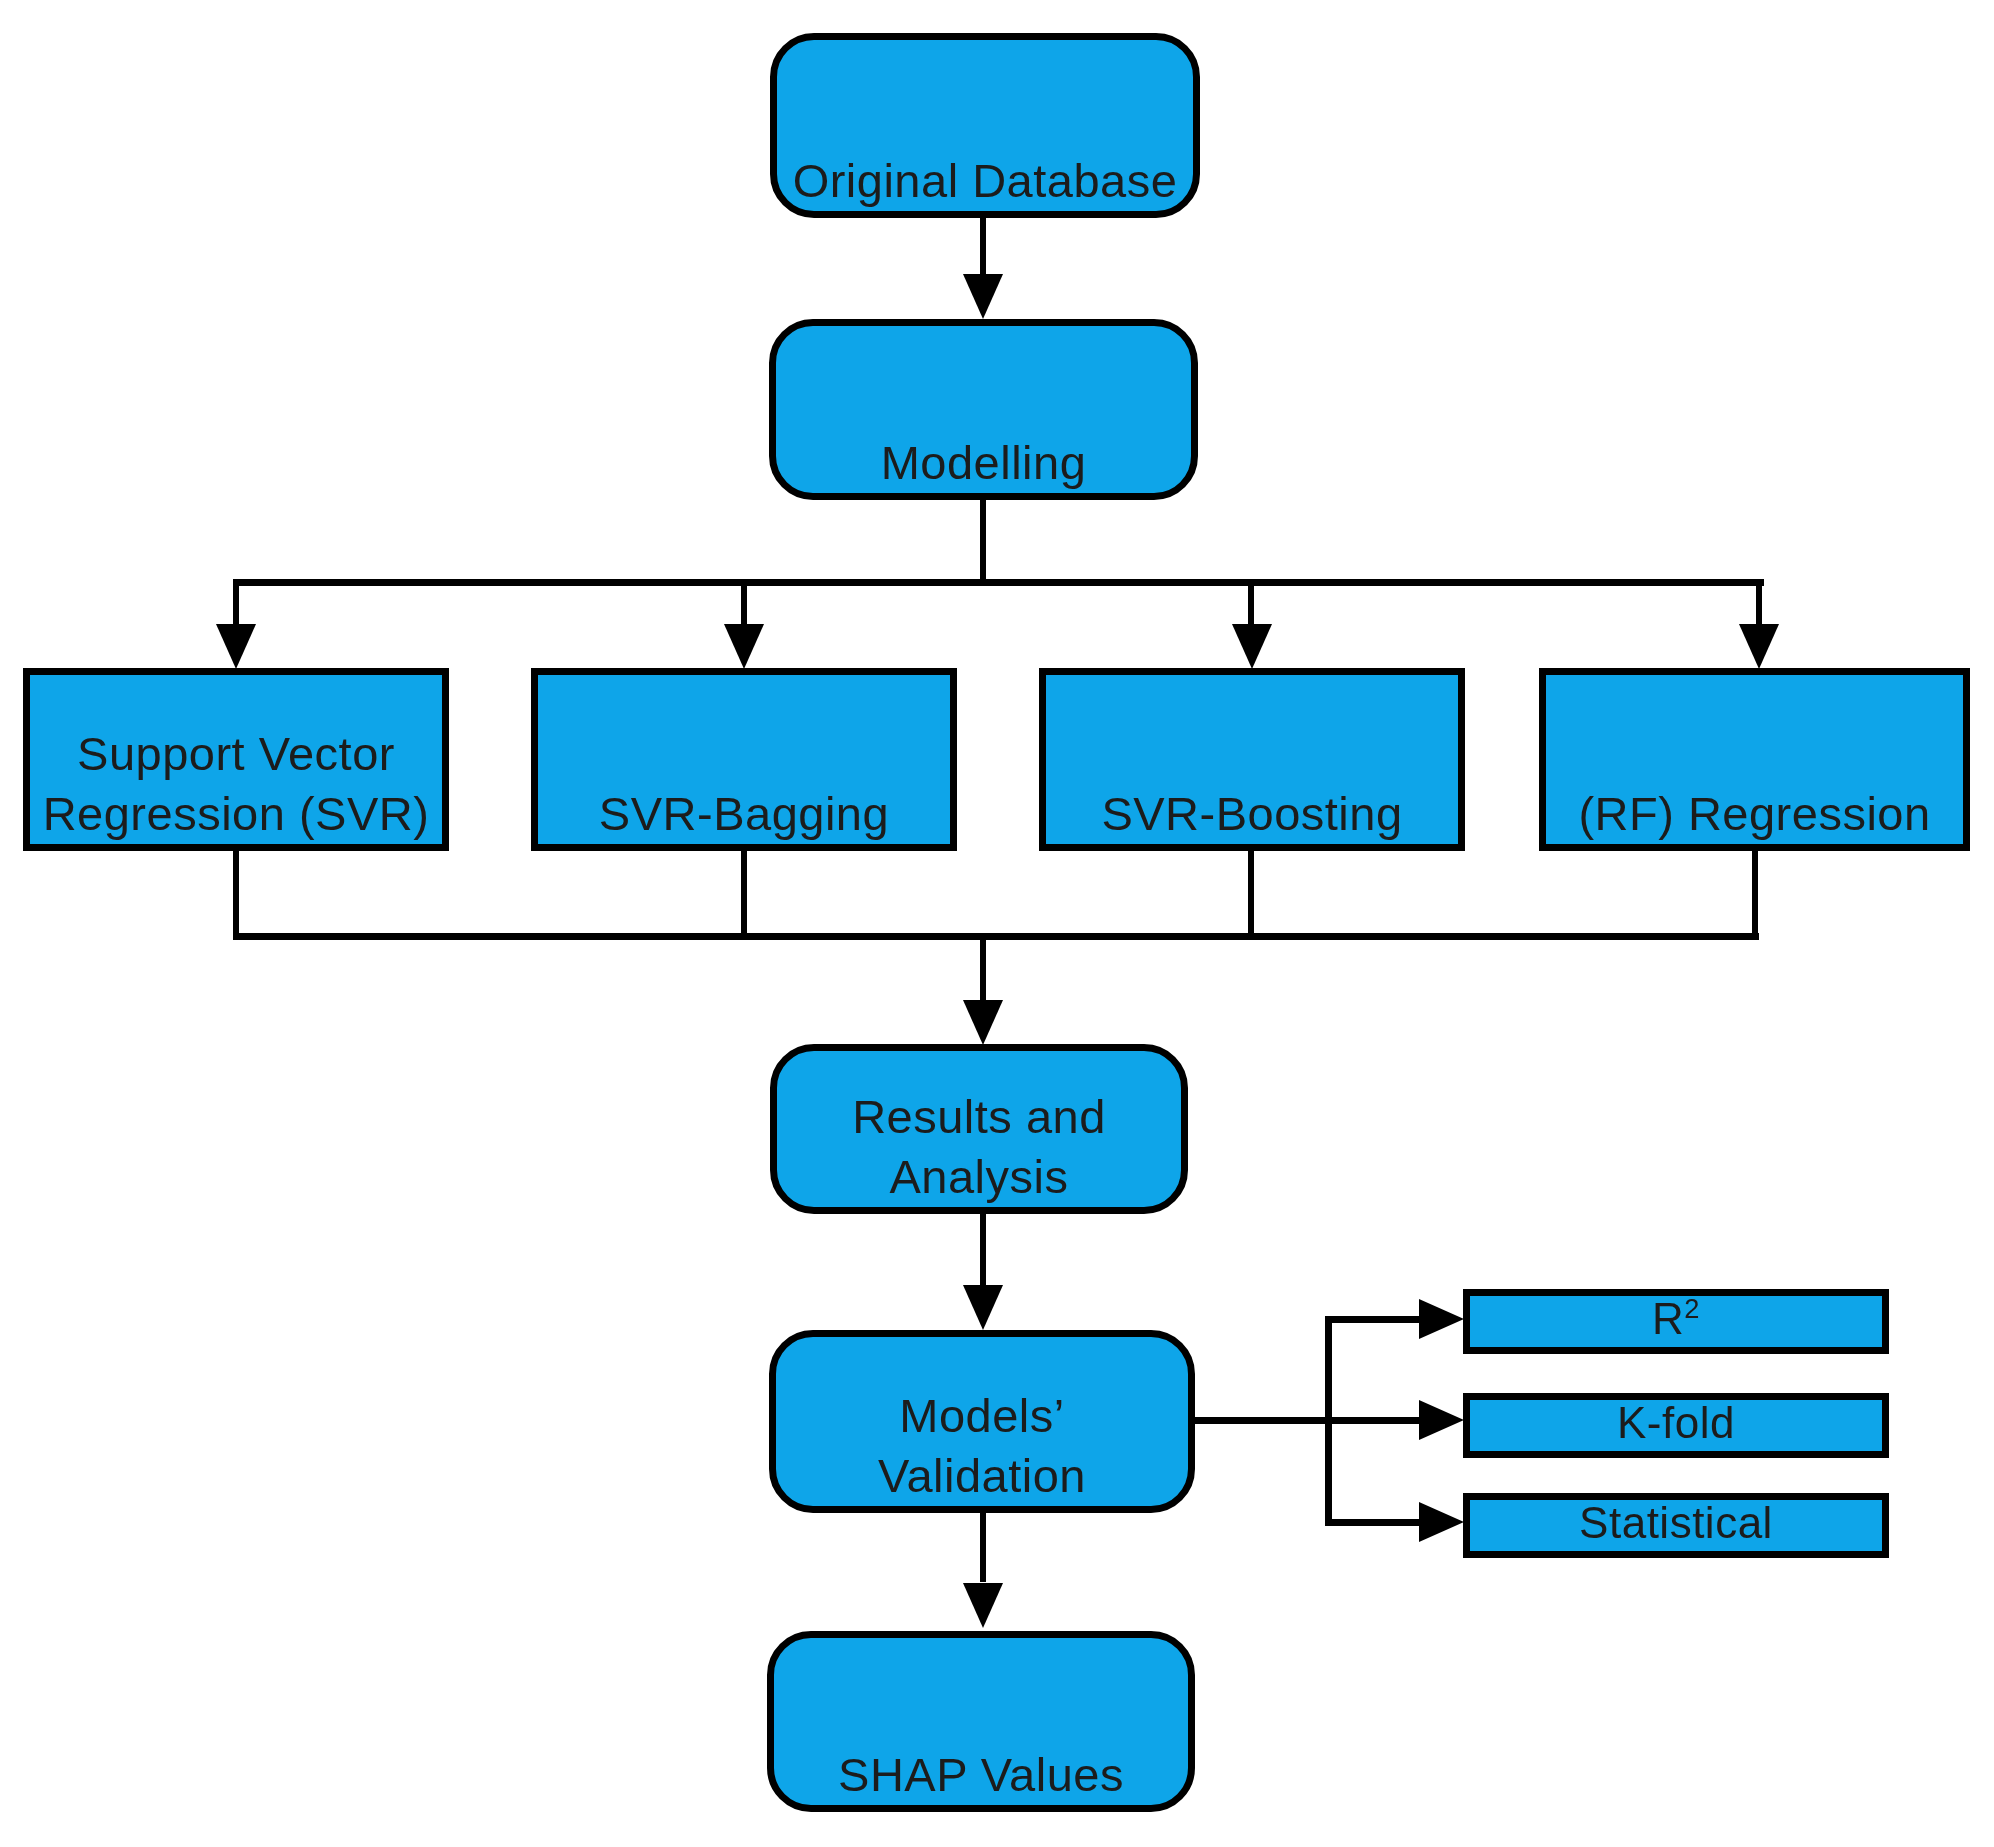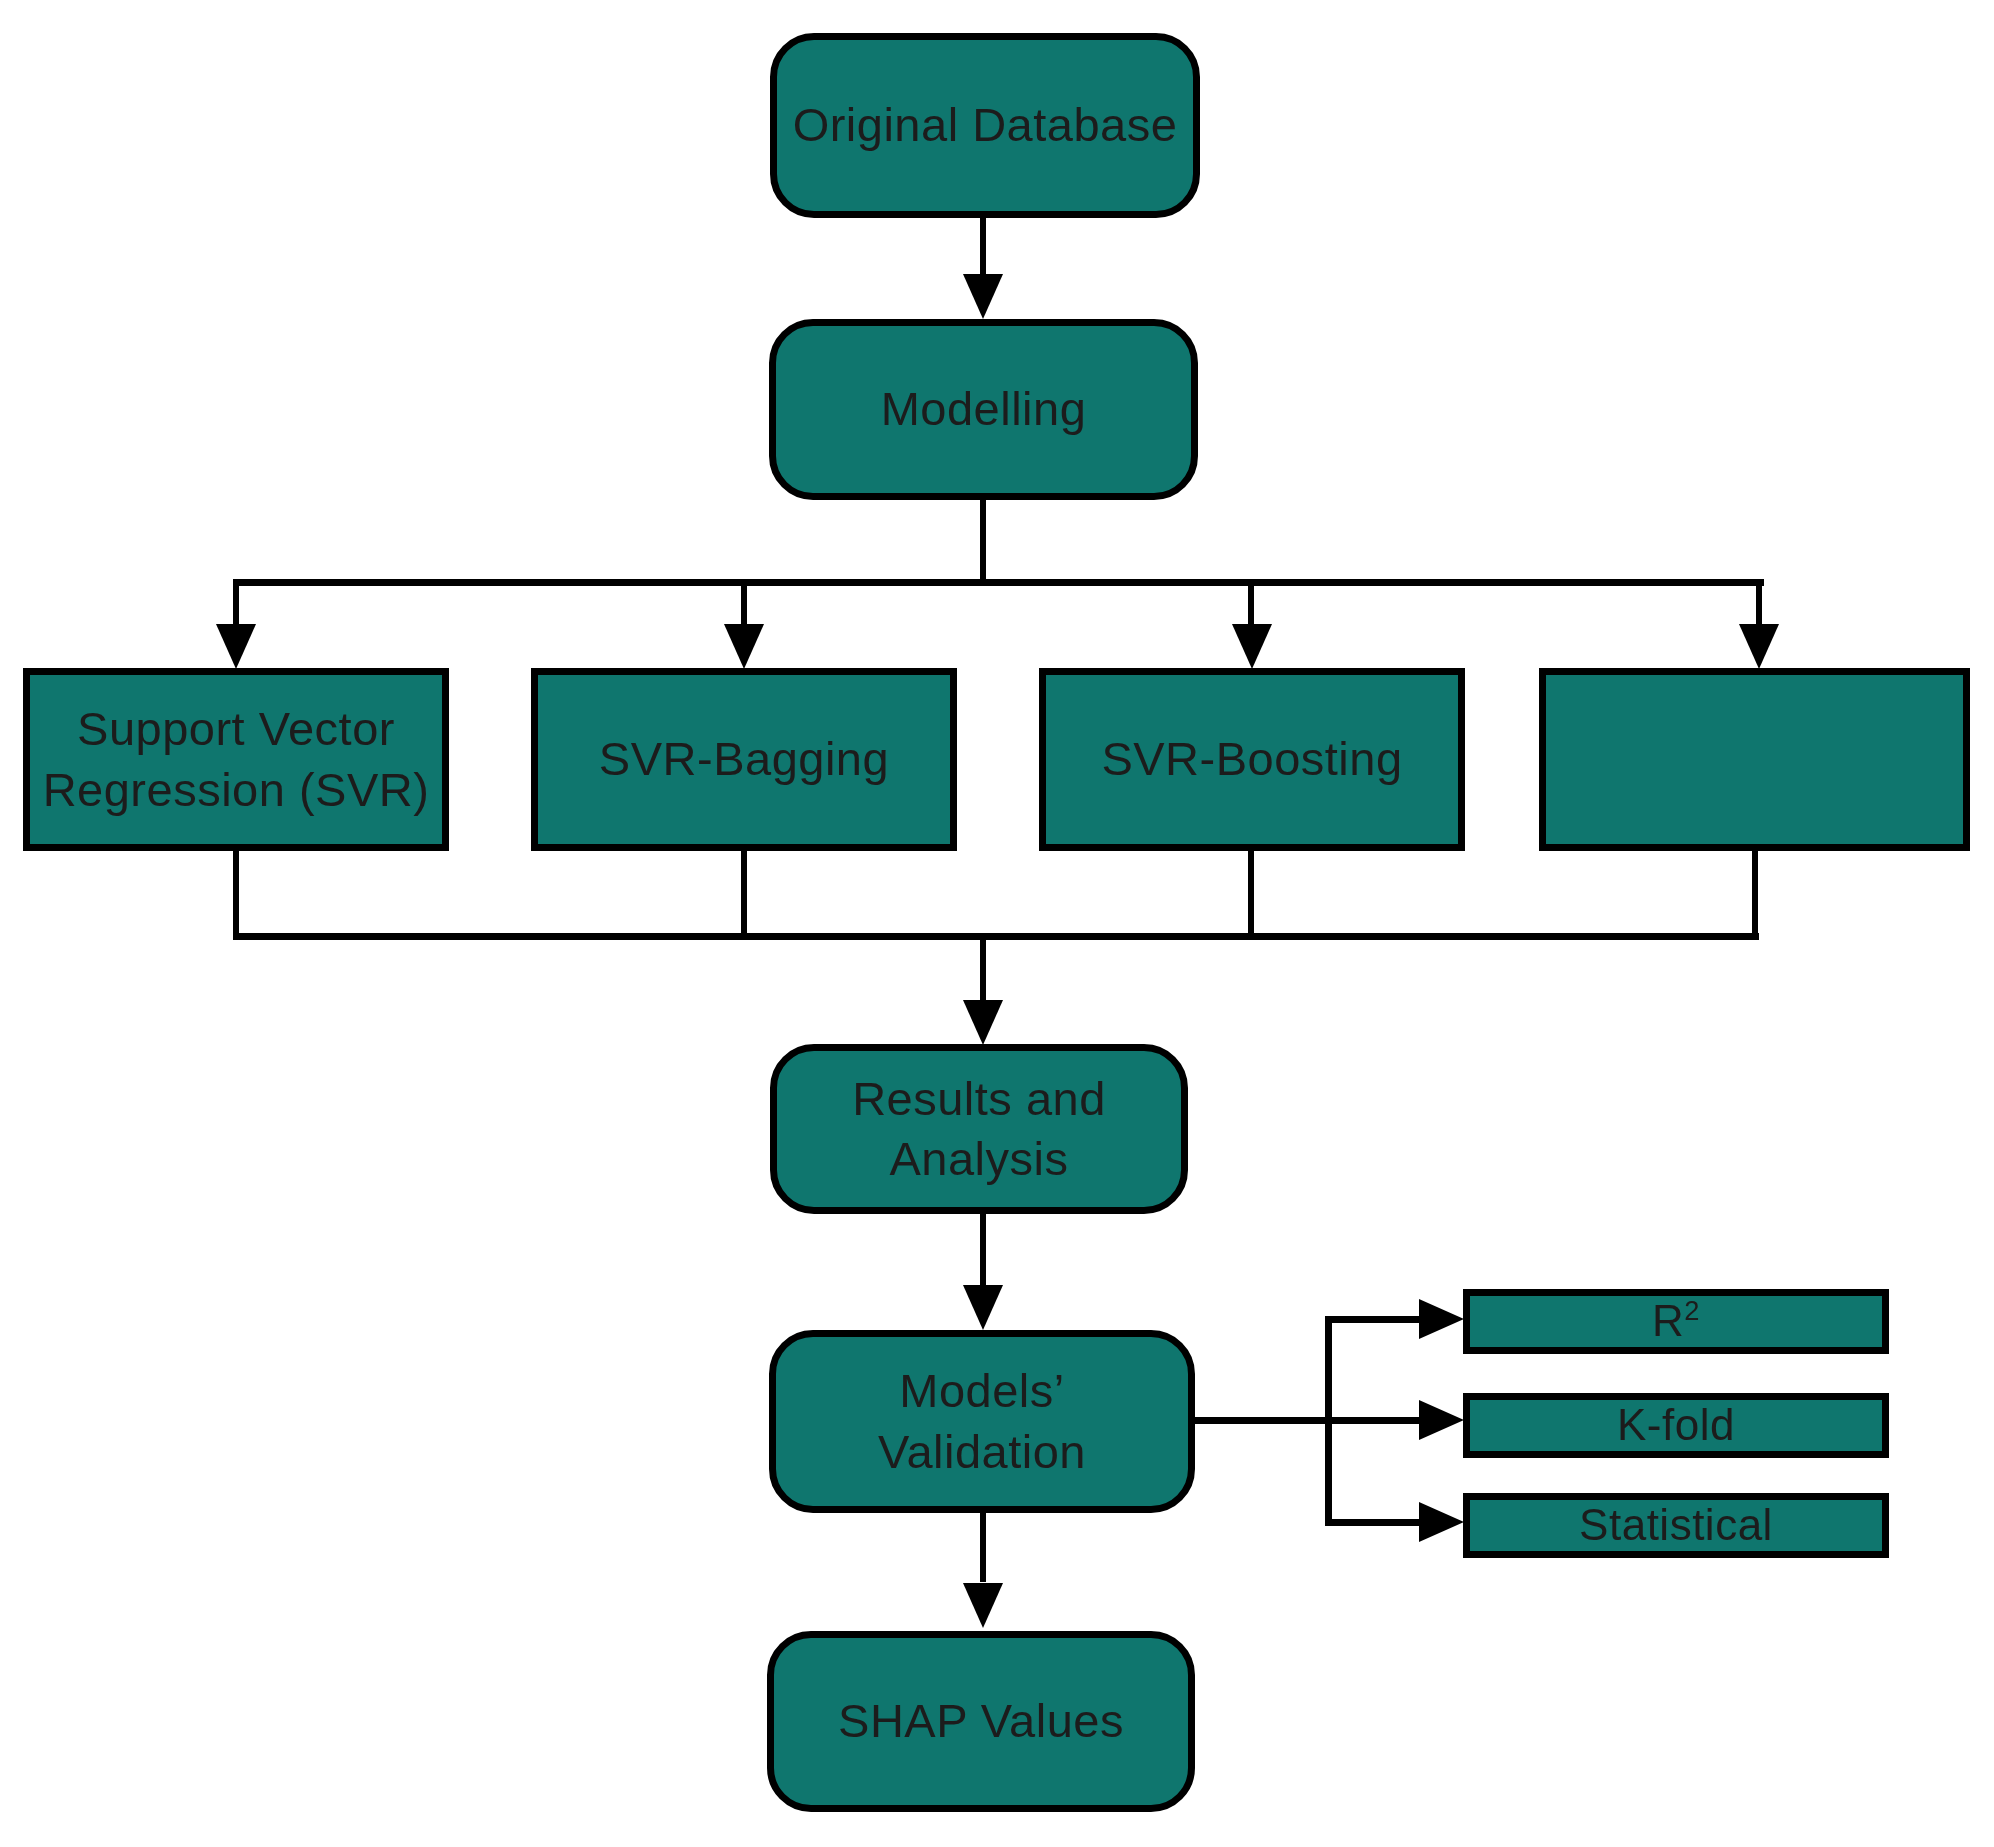--- a/index.html
+++ b/index.html
@@ -7,26 +7,26 @@
     position:relative;
     width:1995px;
     height:1847px;
     background:#ffffff;
     font-family:"Liberation Sans", sans-serif;
     overflow:hidden;
   }
   .box{
     position:absolute;
     box-sizing:border-box;
-    background:#0f766e;
+    background:#0ea5e9;
     border:7px solid #000000;
     display:flex;
     flex-direction:column;
     align-items:center;
-    justify-content:center;
+    justify-content:flex-end;
     text-align:center;
     color:#1c1c1c;
     font-size:47px;
     line-height:1.28;
     letter-spacing:0.5px;
   }
   .rounded{border-radius:44px;}
   .small{font-size:44px;}
   .vline,.hline{position:absolute;background:#000000;}
   .arrow-down{
@@ -63,20 +63,21 @@
 
   <div class="box" style="left:531px;top:668px;width:426px;height:183px;">
     <span>SVR-Bagging</span>
   </div>
 
   <div class="box" style="left:1039px;top:668px;width:426px;height:183px;">
     <span>SVR-Boosting</span>
   </div>
 
   <div class="box" style="left:1539px;top:668px;width:431px;height:183px;">
+    <span>(RF) Regression</span>
   </div>
 
   <div class="box rounded" style="left:770px;top:1044px;width:418px;height:170px;">
     <span>Results and</span>
     <span>Analysis</span>
   </div>
 
   <div class="box rounded" style="left:769px;top:1330px;width:426px;height:183px;">
     <span>Models’</span>
     <span>Validation</span>

